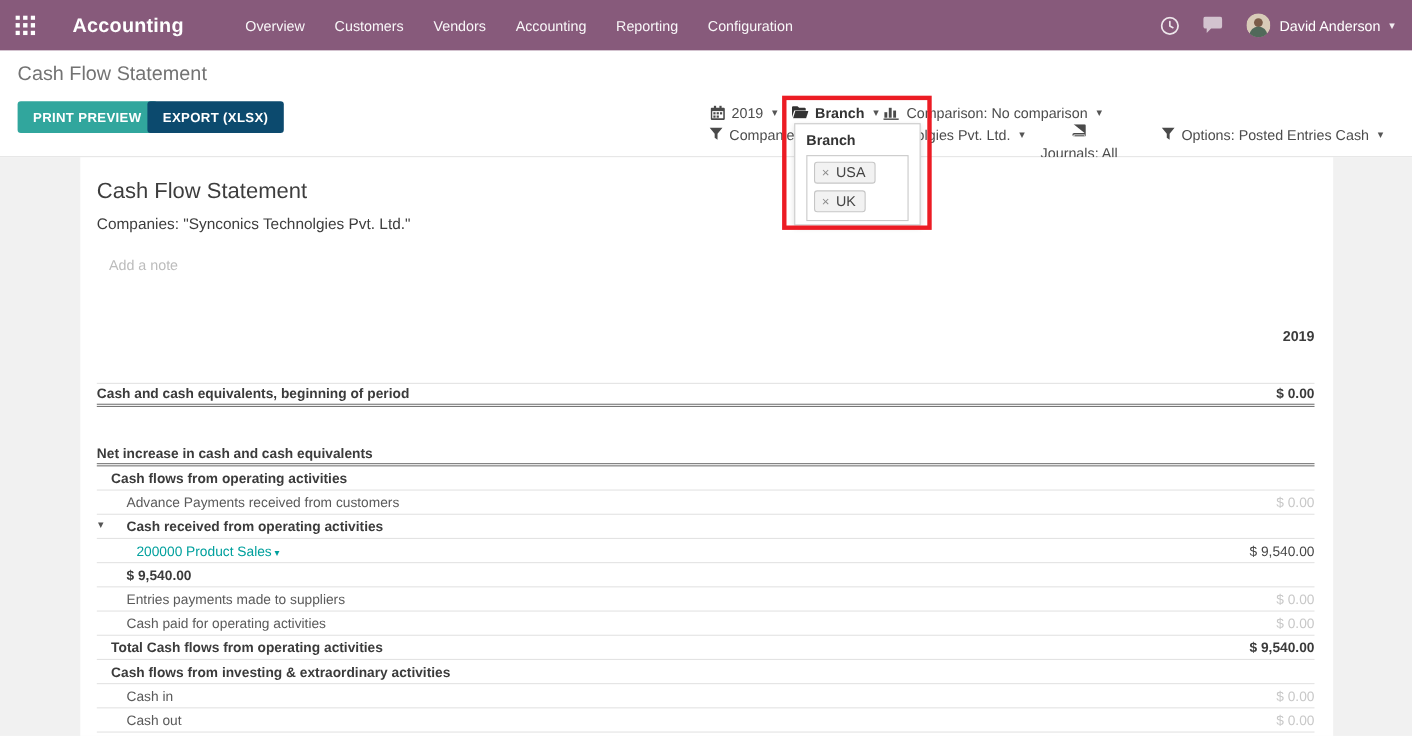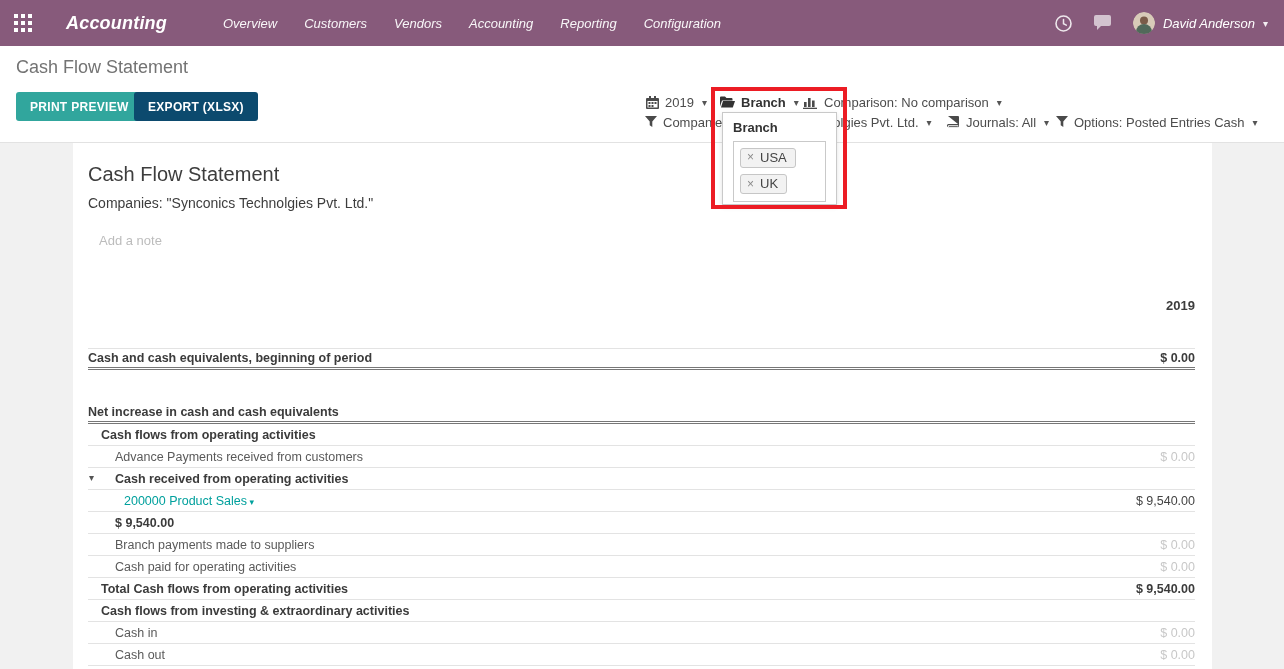--- a/index.html
+++ b/index.html
@@ -1,21 +1,21 @@
 <!DOCTYPE html>
 <html><head>
 <meta charset="utf-8">
 <style>
   * { margin:0; padding:0; box-sizing:border-box; }
   html,body { width:1284px; height:669px; overflow:hidden; background:#fff;
     font-family:"Liberation Sans","DejaVu Sans",sans-serif; }
 
   
   .topnav { position:absolute; left:0; top:0; width:1284px; height:46px;
-    display:flex; align-items:center; color:#fff;font-style:italic; }
+    display:flex; align-items:center; color:#fff; }
   .apps-btn { width:46px; height:46px; display:flex; align-items:center; justify-content:center; cursor:pointer; }
   .brand { font-size:18px; font-weight:bold; margin-left:20px; letter-spacing:.2px; }
   .nav-menu { display:flex; gap:27px; margin-left:56px; font-size:13px; }
   .nav-menu span { opacity:.95; cursor:pointer; }
   .nav-right { margin-left:auto; display:flex; align-items:center; gap:21px; padding-right:16px; font-size:13px; }
   .nav-right .iconbtn { opacity:.85; cursor:pointer; display:flex; align-items:center; }
   .user-menu { display:flex; align-items:center; gap:8px; cursor:pointer; }
   .avatar { width:22px; height:22px; border-radius:50%; overflow:hidden; display:block; }
   .navcaret { font-size:10px; opacity:.9; }
 
@@ -174,21 +174,21 @@
 </div>
 
 <div class="filter" style="left:645px; top:113px;">
   <svg width="12" height="12" viewBox="0 0 12 12">
     <path d="M0 0 h12 L7.3 5.5 V11 L4.7 9.3 V5.5 z" fill="#4a4a4a"></path>
   </svg>
   <span>Companies: Synconics Technolgies Pvt. Ltd.</span>
   <span class="fcaret">▾</span>
 </div>
 
-<div class="filter" style="left:946px; top:113px;">
+<div class="filter" style="left:946px; top:113px;flex-direction:column;">
   <svg width="14" height="13" viewBox="0 0 14 13">
     <path d="M2 0 h10 a1 1 0 0 1 1 1 v9.2 a1 1 0 0 1 -1 1 h-9.5 a1.6 1.6 0 0 1 0 -3.2 h9.5" fill="#4a4a4a"></path>
     <path d="M2.8 9.2 h9.4 v2.2 h-9.4 a1.1 1.1 0 0 1 0 -2.2 z" fill="#fff"></path>
     <path d="M2.8 10 h9 v0.8 h-9 z" fill="#4a4a4a"></path>
   </svg>
   <span>Journals: All</span>
   <span class="fcaret">▾</span>
 </div>
 
 <div class="filter" style="left:1056px; top:113px;">
@@ -230,21 +230,21 @@
           <span class="tval bold"></span>
         </div>
         <div class="trow lvl3 bb-light">
           <span class="tlbl tlink" style="color: rgb(0, 160, 157);">200000 Product Sales<span class="lc"> ▾</span></span>
           <span class="tval">$ 9,540.00</span>
         </div>
         <div class="trow lvl2 bb-light">
           <span class="tval bold">$ 9,540.00</span>
         </div>
         <div class="trow lvl2 bb-light">
-          <span class="tlbl">Branch payments made to suppliers</span>
+          <span class="tlbl">Entries payments made to suppliers</span>
           <span class="tval muted">$ 0.00</span>
         </div>
         <div class="trow lvl2 bb-light">
           <span class="tlbl">Cash paid for operating activities</span>
           <span class="tval muted">$ 0.00</span>
         </div>
         <div class="trow lvl1 bb-light">
           <span class="tlbl bold">Total Cash flows from operating activities</span>
           <span class="tval bold">$ 9,540.00</span>
         </div>

